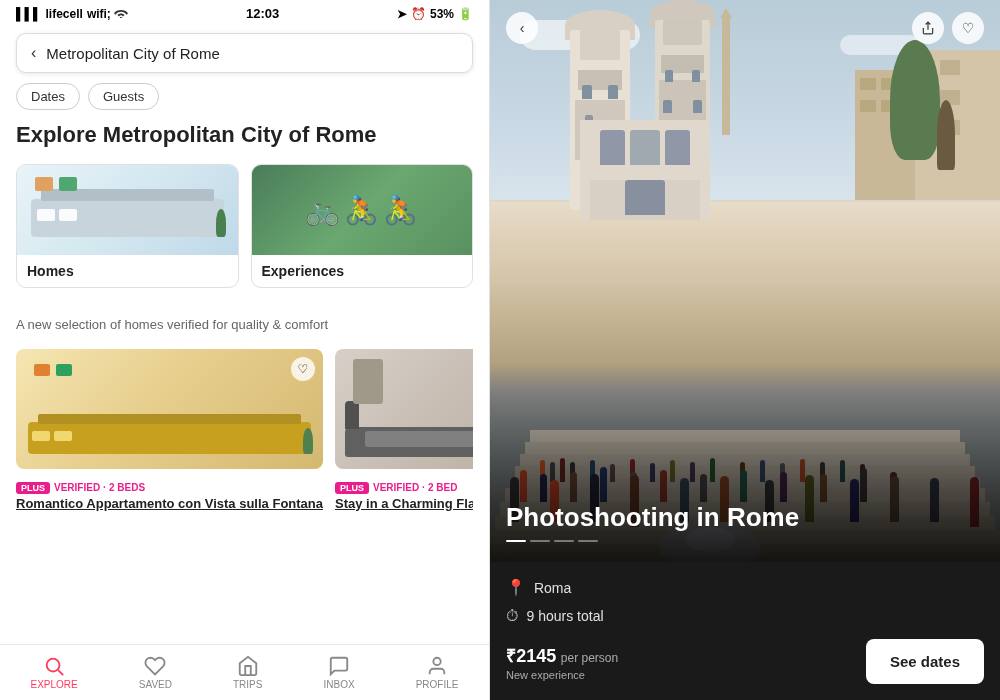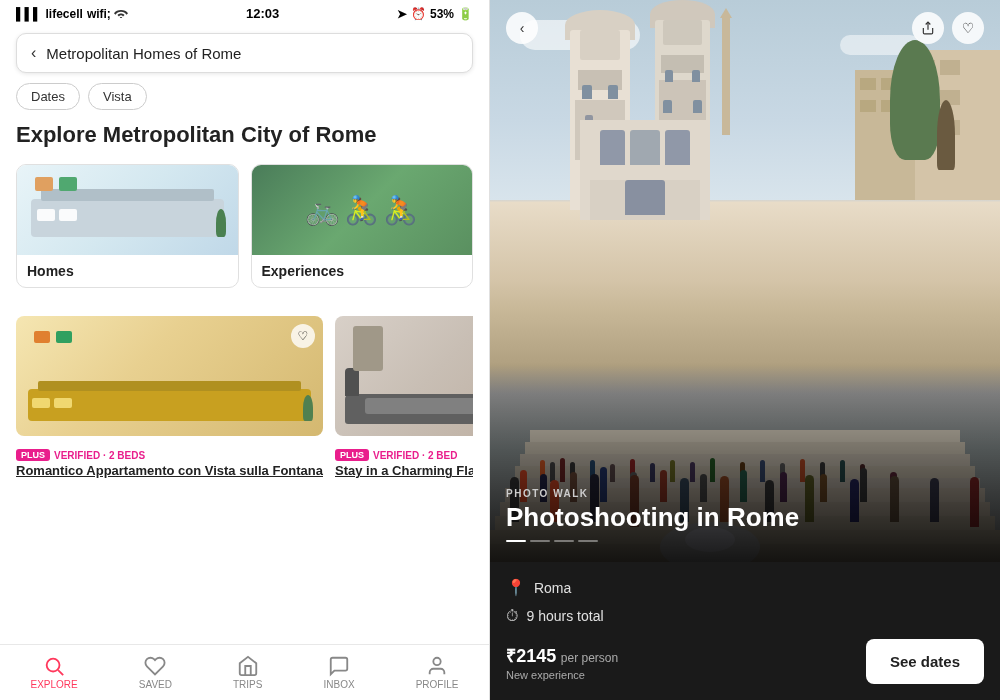--- a/index.html
+++ b/index.html
@@ -527,26 +527,26 @@
     <div class="status-right">
       <span>➤</span>
       <span>⏰</span>
       <span>53%</span>
       <span>🔋</span>
     </div>
   </div>
 
   <div class="search-bar">
     <span class="back-arrow">‹</span>
-    <span>Metropolitan Homes of Rome</span>
+    <span>Metropolitan City of Rome</span>
   </div>
 
   <div class="filter-row">
     <button class="filter-btn">Dates</button>
-    <button class="filter-btn">Vista</button>
+    <button class="filter-btn">Guests</button>
   </div>
 
   <div class="scroll-content">
 
     <h2 class="explore-heading">Explore Metropolitan City of Rome</h2>
 
     <div class="category-row">
       <div class="category-card">
         <div class="card-img-homes">
 
@@ -569,20 +569,21 @@
           <div style="display:flex;align-items:center;justify-content:center;height:100%;gap:4px;">
             <span style="font-size:28px;">🚲</span>
             <span style="font-size:28px;">🚴</span>
             <span style="font-size:28px;">🚴</span>
           </div>
         </div>
         <div class="category-label">Experiences</div>
       </div>
     </div>
 
+    <p class="section-sub">A new selection of homes verified for quality &amp; comfort</p>
 
     <div class="listings-row">
 
       <div class="listing-card">
         <div class="listing-img listing-img-1">
           <div class="heart-icon">♡</div>
 
           <div style="position:absolute;bottom:15px;left:12px;right:12px;height:32px;background:#c8a020;border-radius:4px;"></div>
           <div style="position:absolute;bottom:45px;left:22px;right:22px;height:10px;background:#b09020;border-radius:2px;"></div>
           <div style="position:absolute;bottom:28px;left:16px;width:18px;height:10px;background:#f0d870;border-radius:2px;"></div>
@@ -795,21 +796,20 @@
             <path d="M4 12v8a2 2 0 0 0 2 2h12a2 2 0 0 0 2-2v-8"></path>
             <polyline points="16 6 12 2 8 6"></polyline>
             <line x1="12" y1="2" x2="12" y2="15"></line>
           </svg>
         </div>
         <div class="photo-nav-btn">♡</div>
       </div>
     </div>
 
     <div class="photo-text-overlay">
-      <div class="photo-category">PHOTO WALK</div>
       <div class="photo-title">Photoshooting in Rome</div>
       <div class="photo-dots">
         <div class="dot"></div>
         <div class="dot inactive"></div>
         <div class="dot inactive"></div>
         <div class="dot inactive"></div>
       </div>
     </div>
 
   </div>

